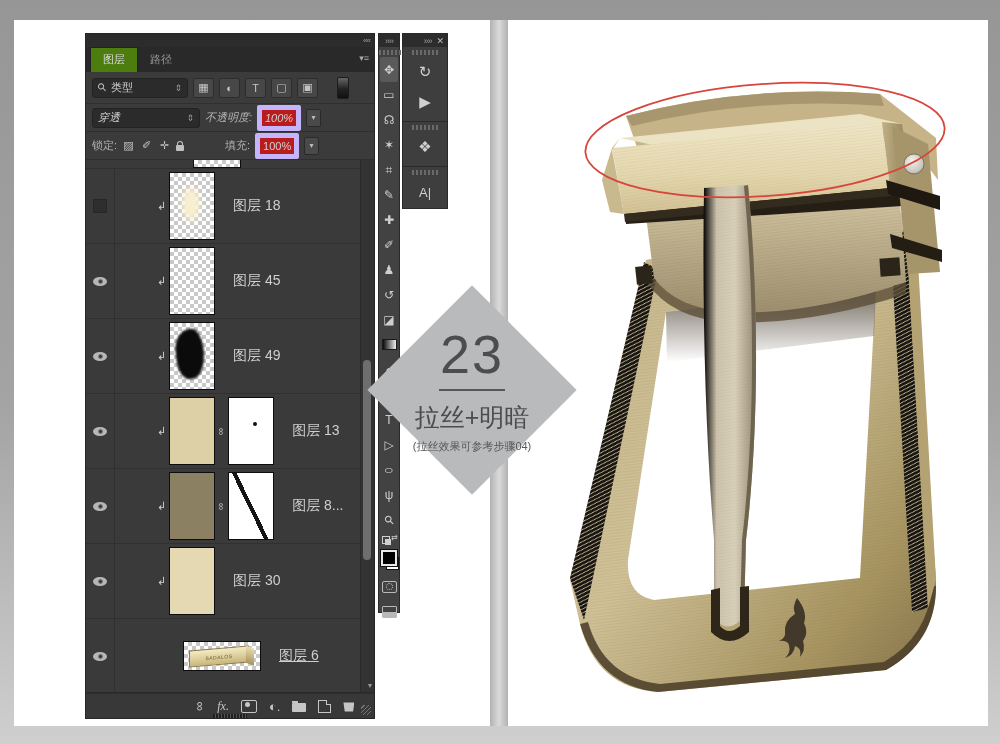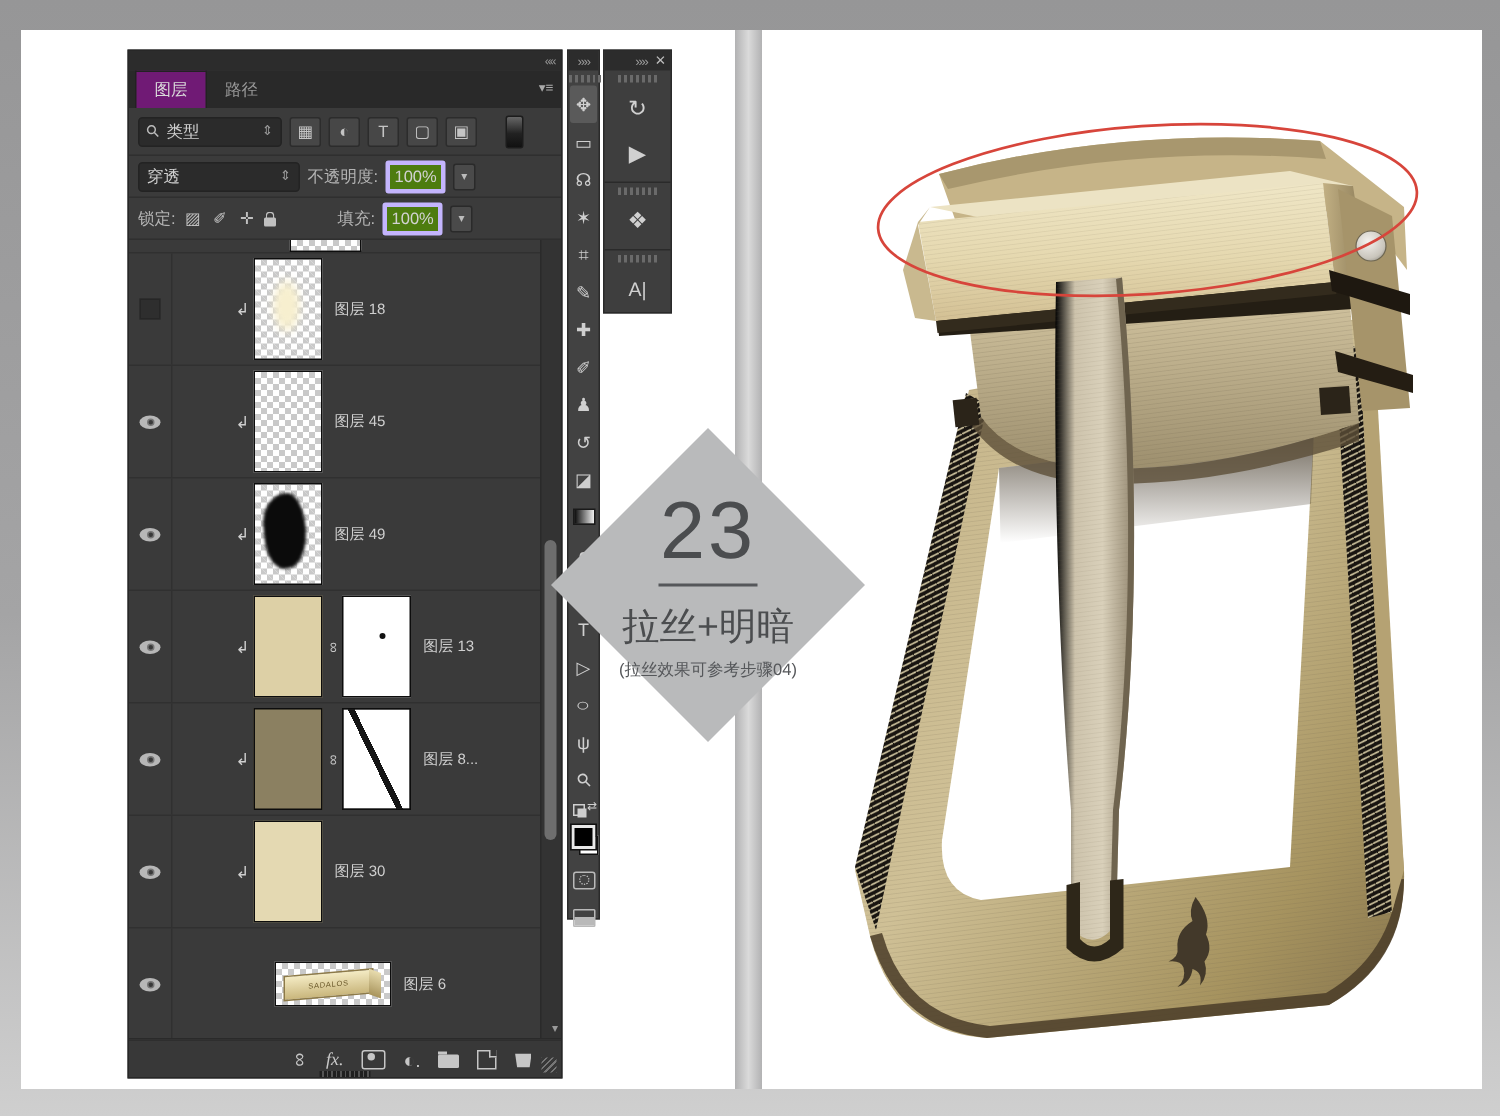--- a/index.html
+++ b/index.html
@@ -14,35 +14,35 @@
   
   .psdark{background:#3b3b3b;color:#c9c9c9;font-size:11px;}
   #layers-col{left:71px;top:13px;width:290px;height:686px;border:1px solid #272727;box-sizing:border-box;display:flex;flex-direction:column;background:#3b3b3b;}
   #tools-col{left:364px;top:13px;width:22px;height:580px;background:#424242;border:1px solid #2a2a2a;box-sizing:border-box;}
   #panels-col{left:388px;top:13px;width:46px;height:176px;background:#3e3e3e;border:1px solid #2a2a2a;box-sizing:border-box;}
   .hdrbar{height:13px;background:#2c2c2c;display:flex;align-items:center;justify-content:flex-end;padding:0 4px;color:#9a9a9a;font-size:8px;letter-spacing:-1px;flex:none;}
   .grip{width:26px;height:5px;margin:3px auto 2px;background:repeating-linear-gradient(90deg,#6a6a6a 0 2px,transparent 2px 4px);}
   
   .tabbar{height:25px;background:#292929;display:flex;align-items:flex-end;padding-left:4px;position:relative;flex:none;}
   .tab{padding:4px 12px 5px;font-size:11px;}
-  .tab.active{background:#701a75;color:#dadada;border:1px solid #222;border-bottom:none;}
+  .tab.active{background:#4d7c0f;color:#dadada;border:1px solid #222;border-bottom:none;}
   .tab.inactive{color:#989898;}
   .tabmenu{position:absolute;right:5px;top:6px;color:#aaa;font-size:9px;}
   
   .prow{display:flex;align-items:center;padding:0 6px;gap:5px;border-bottom:1px solid #2f2f2f;flex:none;background:#3b3b3b;}
   #filter-row{height:31px;}
-  #blend-row{height:27px;}
+  #blend-row{height:27px;font-style:italic;}
   #lock-row{height:27px;}
   .dd{background:#2b2b2b;border:1px solid #232323;border-radius:3px;height:18px;display:flex;align-items:center;padding:0 5px;gap:5px;color:#cfcfcf;}
   .spin{color:#9a9a9a;font-size:9px;}
   .mag{display:inline-block;transform:rotate(-45deg);font-size:11px;color:#bbb;}
   .fico{width:19px;height:18px;background:#474747;border:1px solid #2c2c2c;border-radius:2px;display:flex;align-items:center;justify-content:center;font-size:11px;color:#c4c4c4;}
   .ftoggle{width:10px;height:20px;background:linear-gradient(#666,#222 55%,#111);border:1px solid #1c1c1c;border-radius:2px;margin-left:14px;}
   .lbl{color:#b4b4b4;}
-  .valbox{background:#4d7c0f;border:3px solid #c4b5fd;border-radius:2px;height:16px;min-width:34px;display:flex;align-items:center;justify-content:center;color:#d2d2d2;text-align:center;}
+  .valbox{background:#b91c1c;border:5px solid #c4b5fd;border-radius:2px;height:16px;min-width:34px;display:flex;align-items:center;justify-content:center;color:#d2d2d2;text-align:center;}
   .ddbtn{width:13px;height:16px;background:#4a4a4a;border:1px solid #2a2a2a;border-radius:2px;color:#bbb;font-size:8px;display:flex;align-items:center;justify-content:center;}
   .lico{font-size:11px;color:#c0c0c0;width:13px;text-align:center;}
   .padlock{width:8px;height:6px;background:#c0c0c0;border-radius:1px;position:relative;margin-top:4px;}
   .padlock:before{content:"";position:absolute;left:1px;top:-4px;width:4px;height:4px;border:1.5px solid #c0c0c0;border-bottom:none;border-radius:3px 3px 0 0;}
   
   #layers-list{flex:1;position:relative;background:#3a3a3a;overflow:hidden;border-bottom:1px solid #2a2a2a;}
   .lrow{position:relative;height:74px;border-bottom:1px solid #303030;display:flex;align-items:center;}
   .eyecell{width:28px;align-self:stretch;border-right:1px solid #303030;display:flex;align-items:center;justify-content:center;flex:none;}
   .eye{width:14px;height:9px;border-radius:50%;background:#b7b7b7;position:relative;}
   .eye:after{content:"";position:absolute;left:4.5px;top:2px;width:5px;height:5px;border-radius:50%;background:#3a3a3a;border:1px solid #777;box-sizing:border-box;}
@@ -53,22 +53,22 @@
   .checker{background-color:#fff;background-image:linear-gradient(45deg,#c9c9c9 25%,transparent 25%,transparent 75%,#c9c9c9 75%),linear-gradient(45deg,#c9c9c9 25%,transparent 25%,transparent 75%,#c9c9c9 75%);background-position:0 0,4px 4px;background-size:8px 8px;}
   .blob-cream:after{content:"";position:absolute;left:10px;top:10px;width:22px;height:42px;border-radius:50%;background:radial-gradient(closest-side,#f7efcf 55%,rgba(247,239,207,0));filter:blur(2px);}
   .blob-black:after{content:"";position:absolute;left:6px;top:6px;width:28px;height:50px;background:#0b0b0b;border-radius:62% 38% 55% 45%/45% 50% 58% 42%;filter:blur(1.2px);transform:rotate(-6deg);}
   .solid-cream{background:#ddd0a6;}
   .solid-olive{background:#8b8061;}
   .solid-cream2{background:#e4d9b2;}
   .linkico{margin:0 3px;color:#c6c6c6;display:inline-block;transform:rotate(90deg);font-size:10px;flex:none;}
   .mask{width:46px;height:68px;border:1px solid #0d0d0d;background:#fff;box-sizing:border-box;position:relative;flex:none;}
   .mask.dot:after{content:"";position:absolute;left:24px;top:24px;width:4px;height:4px;background:#111;border-radius:50%;}
   .mask.diag{background:linear-gradient(64deg,#fff 46%,#151515 46%,#151515 52%,#fff 52%);}
-  .lname{margin-left:8px;color:#cfcfcf;font-size:10px;white-space:nowrap;}
-  .lname.ul{}
+  .lname{margin-left:18px;color:#cfcfcf;font-size:14px;white-space:nowrap;}
+  .lname.ul{text-decoration:underline;}
   .thumb-wide{width:78px;height:30px;border:1px solid #0d0d0d;box-sizing:border-box;position:relative;flex:none;margin-left:14px;}
   .ribbon{position:absolute;left:5px;top:6px;width:58px;height:15px;background:linear-gradient(#f4ebc4,#c9b67c);transform:skewY(-5deg);border:1px solid #8d7a48;display:flex;align-items:center;justify-content:center;}
   .ribbon span{font-size:5px;color:#6d5b2d;letter-spacing:.5px;}
   .ribbon:after{content:"";position:absolute;right:-6px;top:1px;width:8px;height:17px;background:linear-gradient(#e8dcae,#a8945c);transform:skewY(24deg);}
   .sliver{height:8px;border-bottom:1px solid #303030;position:relative;}
   .sliver .st{position:absolute;left:107px;top:0;width:46px;height:7px;border:1px solid #0d0d0d;border-top:none;}
   
   #lscroll{position:absolute;right:0;top:0;bottom:0;width:13px;background:#333;border-left:1px solid #2a2a2a;}
   #lthumb{position:absolute;left:2px;top:200px;width:8px;height:200px;background:#6e6e6e;border-radius:4px;}
   #ldown{position:absolute;right:2px;bottom:2px;color:#9a9a9a;font-size:8px;}

